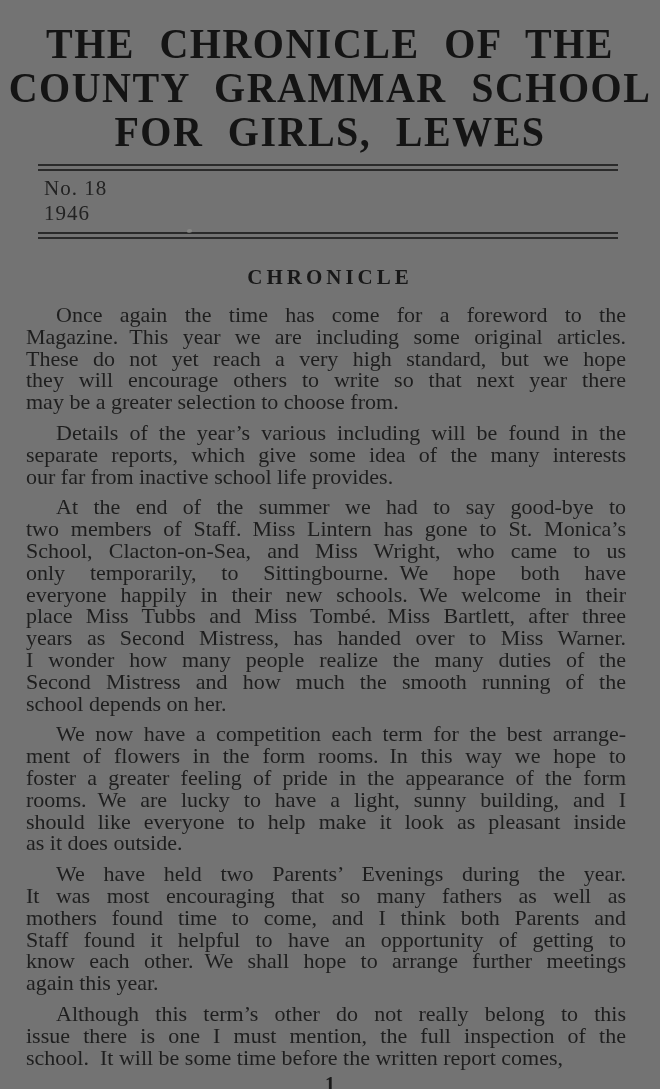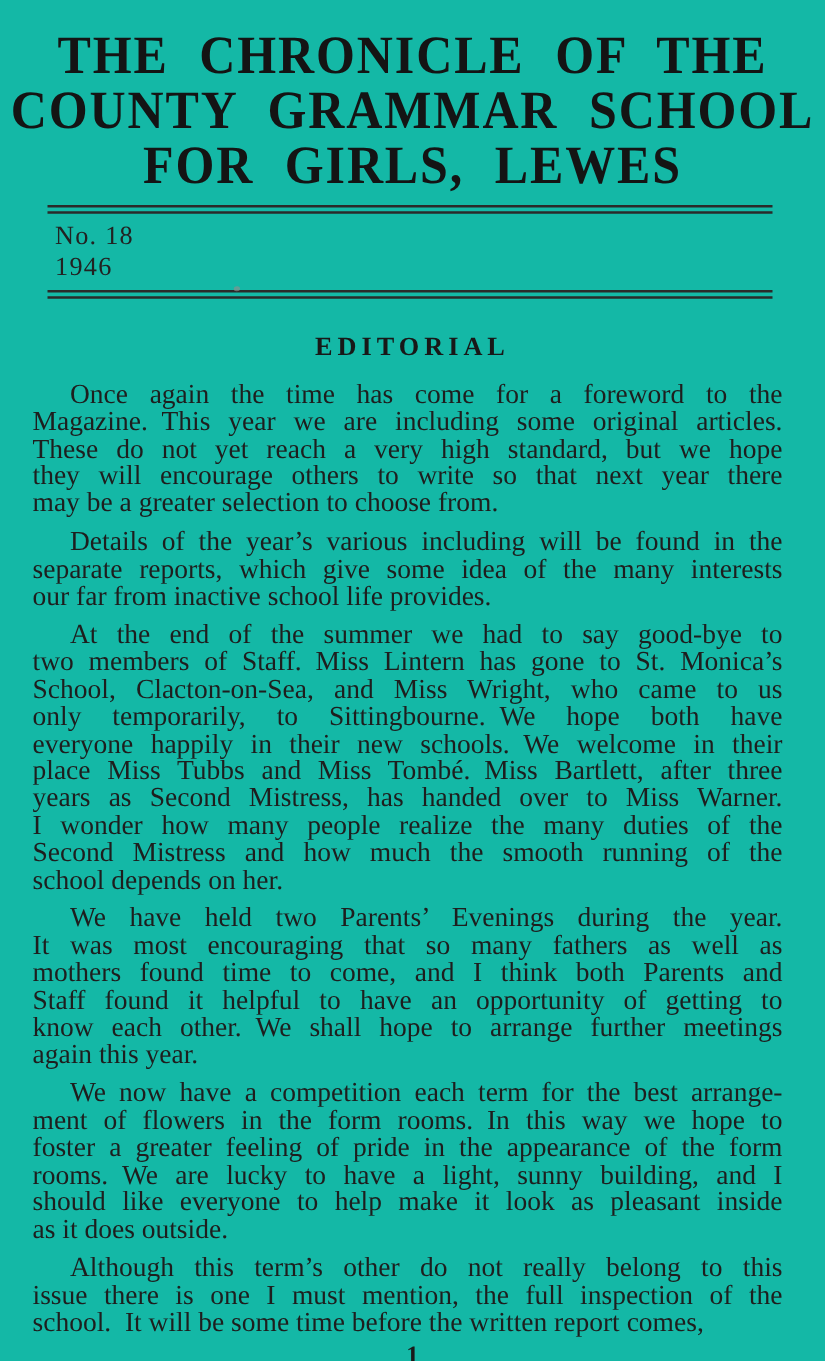--- a/index.html
+++ b/index.html
@@ -1,20 +1,20 @@
 <!DOCTYPE html>
 <html><head>
 <meta charset="utf-8">
 <style>
   html, body { margin: 0; padding: 0; }
   .page {
     position: relative;
     width: 660px;
     height: 1089px;
-    background: #14b8a6;
+    background: #737373;
     box-sizing: border-box;
     padding-top: 22px;
     overflow: hidden;
     font-family: "Liberation Serif", serif;
     color: #1c1c1c;
   }
   
   .title-block { text-align: center; }
   .title-line {
     font-size: 40px;
@@ -98,21 +98,21 @@
     <div class="double-rule"></div>
     <div class="issue-row">
       <span class="issue-no">No. 18</span>
       <span class="issue-year">1946</span>
     </div>
     <div class="double-rule"></div>
   </div>
 
   <div class="speck"></div>
 
-  <div class="section-heading">EDITORIAL</div>
+  <div class="section-heading">CHRONICLE</div>
 
   <div class="body-text">
       <div class="para">
         <div class="line first just">Once again the time has come for a foreword to the</div>
         <div class="line just">Magazine. This year we are including some original articles.</div>
         <div class="line just">These do not yet reach a very high standard, but we hope</div>
         <div class="line just">they will encourage others to write so that next year there</div>
         <div class="line">may be a greater selection to choose from.</div>
       </div>
       <div class="para">
@@ -126,34 +126,34 @@
         <div class="line just">School, Clacton-on-Sea, and Miss Wright, who came to us</div>
         <div class="line just">only temporarily, to Sittingbourne. We hope both have</div>
         <div class="line just">everyone happily in their new schools. We welcome in their</div>
         <div class="line just">place Miss Tubbs and Miss Tombé. Miss Bartlett, after three</div>
         <div class="line just">years as Second Mistress, has handed over to Miss Warner.</div>
         <div class="line just">I wonder how many people realize the many duties of the</div>
         <div class="line just">Second Mistress and how much the smooth running of the</div>
         <div class="line">school depends on her.</div>
       </div>
       <div class="para">
+        <div class="line first just">We now have a competition each term for the best arrange-</div>
+        <div class="line just">ment of flowers in the form rooms. In this way we hope to</div>
+        <div class="line just">foster a greater feeling of pride in the appearance of the form</div>
+        <div class="line just">rooms. We are lucky to have a light, sunny building, and I</div>
+        <div class="line just">should like everyone to help make it look as pleasant inside</div>
+        <div class="line">as it does outside.</div>
+      </div>
+      <div class="para">
         <div class="line first just">We have held two Parents’ Evenings during the year.</div>
         <div class="line just">It was most encouraging that so many fathers as well as</div>
         <div class="line just">mothers found time to come, and I think both Parents and</div>
         <div class="line just">Staff found it helpful to have an opportunity of getting to</div>
         <div class="line just">know each other. We shall hope to arrange further meetings</div>
         <div class="line">again this year.</div>
-      </div>
-      <div class="para">
-        <div class="line first just">We now have a competition each term for the best arrange-</div>
-        <div class="line just">ment of flowers in the form rooms. In this way we hope to</div>
-        <div class="line just">foster a greater feeling of pride in the appearance of the form</div>
-        <div class="line just">rooms. We are lucky to have a light, sunny building, and I</div>
-        <div class="line just">should like everyone to help make it look as pleasant inside</div>
-        <div class="line">as it does outside.</div>
       </div>
       <div class="para">
         <div class="line first just">Although this term’s other do not really belong to this</div>
         <div class="line just">issue there is one I must mention, the full inspection of the</div>
         <div class="line">school. It will be some time before the written report comes,</div>
       </div>
     </div>
 
   <div class="page-number">1</div>
 

